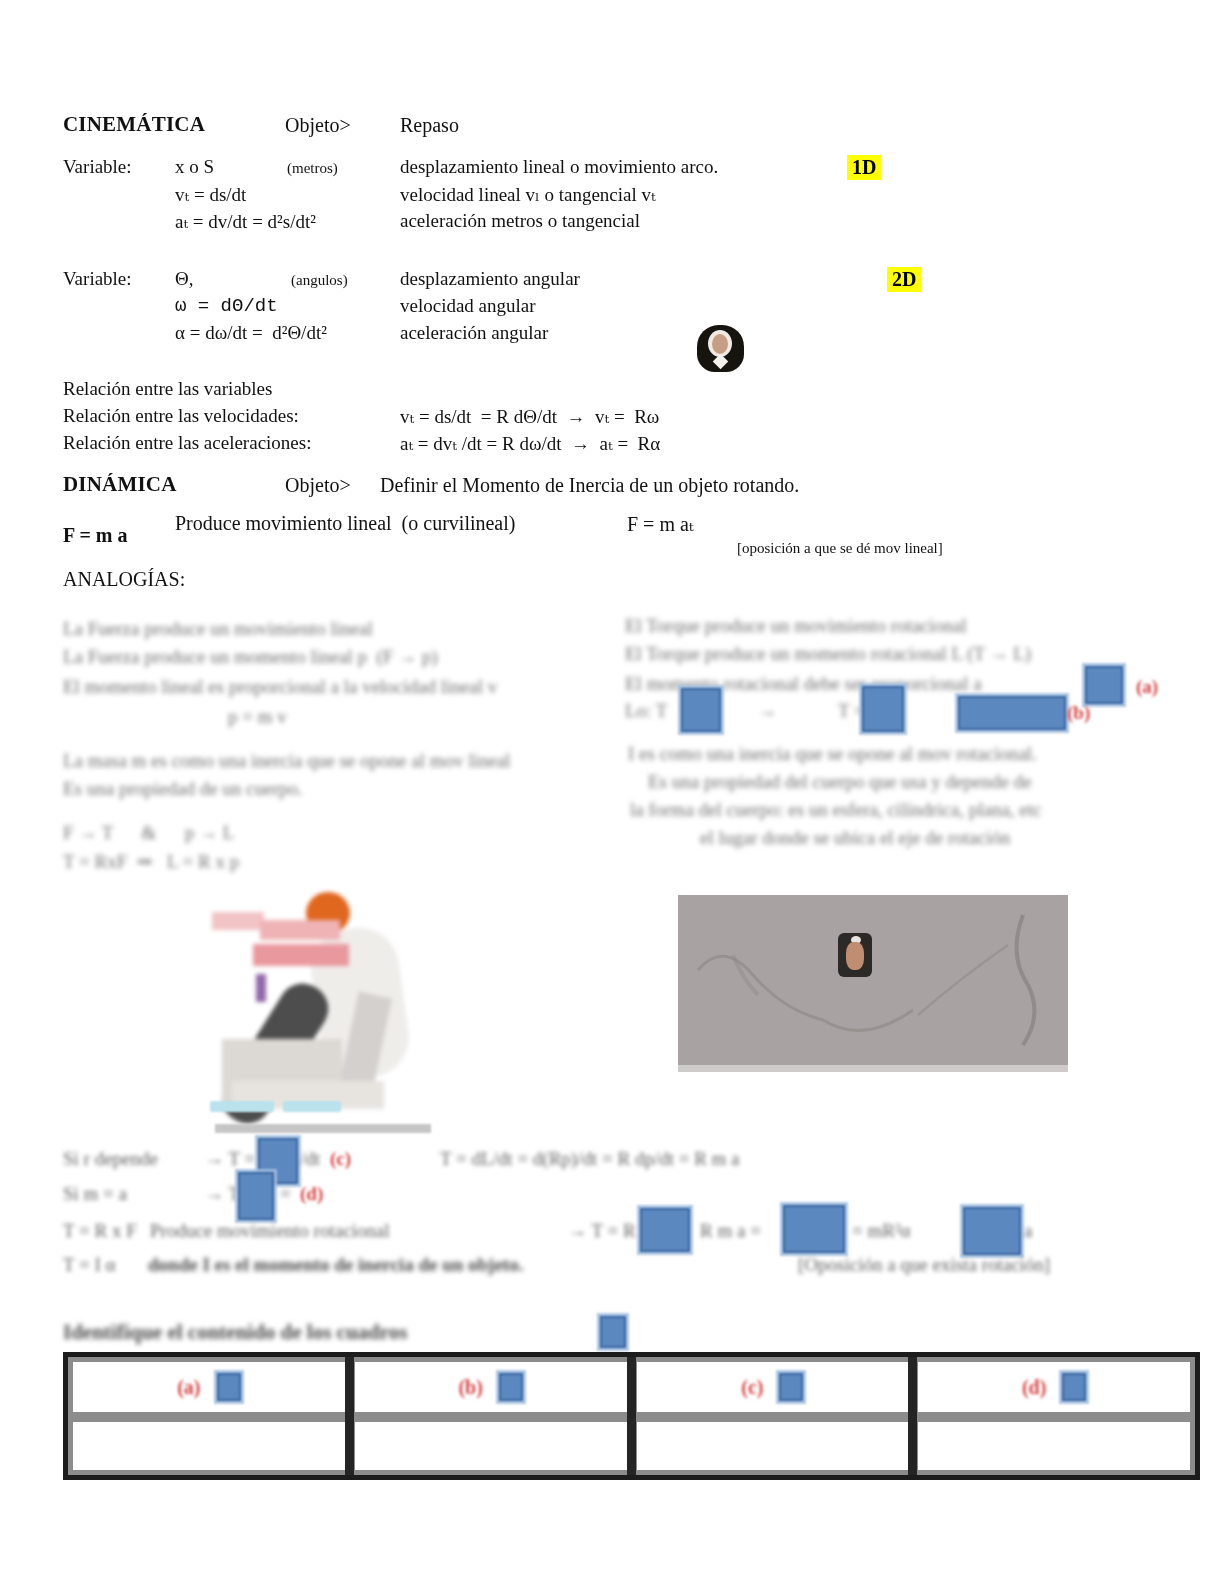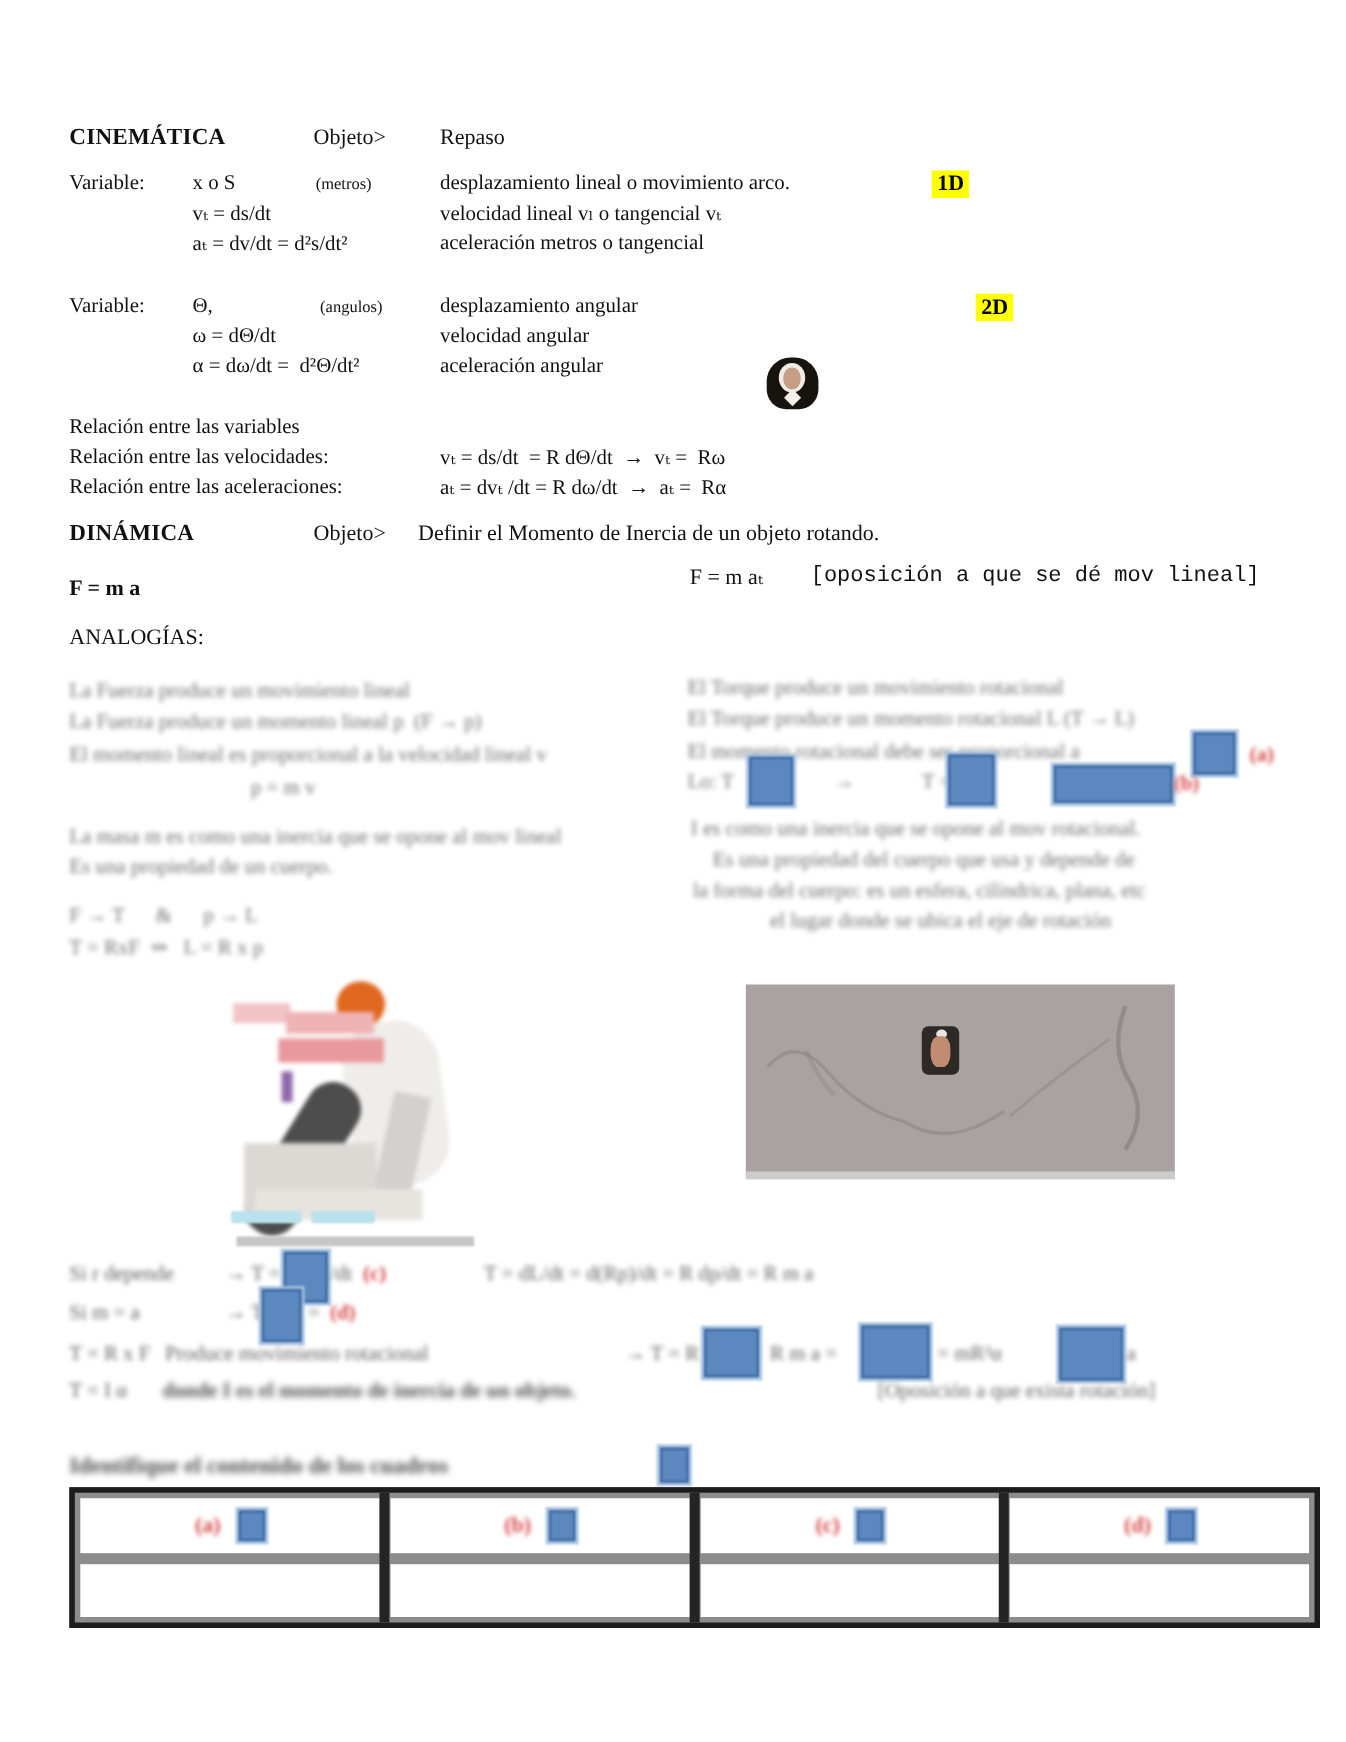--- a/index.html
+++ b/index.html
@@ -77,21 +77,21 @@
   <span class="abs" style="left:175px;top:183px;">vₜ = ds/dt</span>
   <span class="abs" style="left:400px;top:183px;">velocidad lineal vₗ o tangencial vₜ</span>
   <span class="abs" style="left:175px;top:210px;">aₜ = dv/dt = d²s/dt²</span>
   <span class="abs" style="left:400px;top:210px;">aceleración metros o tangencial</span>
 
   <span class="abs" style="left:63px;top:268px;">Variable:</span>
   <span class="abs" style="left:175px;top:268px;">Θ,</span>
   <span class="abs small" style="left:291px;top:272px;">(angulos)</span>
   <span class="abs" style="left:400px;top:268px;">desplazamiento angular</span>
   <span class="abs badge" style="left:847px;top:267px;margin-left:40px;">2D</span>
-  <span class="abs" style="left:175px;top:295px;">ω = dΘ/dt</span>
+  <span class="abs" style="left:175px;top:295px;font-family:Liberation Mono, monospace;">ω = dΘ/dt</span>
   <span class="abs" style="left:400px;top:295px;">velocidad angular</span>
   <span class="abs" style="left:175px;top:322px;">α = dω/dt =  d²Θ/dt²</span>
   <span class="abs" style="left:400px;top:322px;">aceleración angular</span>
 
   <div class="nun">
     <div class="habit"></div>
     <div class="coif"></div>
     <div class="face"></div>
     <div class="collar"></div>
   </div>
@@ -100,22 +100,23 @@
   <span class="abs" style="left:63px;top:405px;">Relación entre las velocidades:</span>
   <span class="abs" style="left:400px;top:405px;">vₜ = ds/dt  = R dΘ/dt  →  vₜ =  Rω</span>
   <span class="abs" style="left:63px;top:432px;">Relación entre las aceleraciones:</span>
   <span class="abs" style="left:400px;top:432px;">aₜ = dvₜ /dt = R dω/dt  →  aₜ =  Rα</span>
 
   <span class="abs h1" style="left:63px;top:472px;">DINÁMICA</span>
   <span class="abs" style="left:285px;top:474px;font-size:20px;">Objeto&gt;</span>
   <span class="abs" style="left:380px;top:474px;font-size:20px;">Definir el Momento de Inercia de un objeto rotando.</span>
 
   <span class="abs bold" style="left:63px;top:512px;font-size:20px;">F = m a</span>
+  <span class="abs" style="left:175px;top:512px;font-size:20px;">Produce movimiento lineal  (o curvilineal)</span>
   <span class="abs" style="left:627px;top:512px;font-size:20px;">F = m aₜ</span>
-  <span class="abs" style="left:737px;top:512px;font-size:20px;font-family:Liberation Mono, monospace;">[oposición a que se dé mov lineal]</span>
+  <span class="abs" style="left:737px;top:540px;font-size:15px;">[oposición a que se dé mov lineal]</span>
 
   <span class="abs" style="left:63px;top:568px;font-size:20px;">ANALOGÍAS:</span>
 
   <span class="abs blur" style="left:63px;top:618px;">La Fuerza produce un movimiento lineal</span>
   <span class="abs blur" style="left:63px;top:646px;">La Fuerza produce un momento lineal p  (F → p)</span>
   <span class="abs blur" style="left:63px;top:676px;">El momento lineal es proporcional a la velocidad lineal v</span>
   <span class="abs blur" style="left:228px;top:706px;">p = m v</span>
 
   <span class="abs blur" style="left:625px;top:615px;">El Torque produce un movimiento rotacional</span>
   <span class="abs blur" style="left:625px;top:643px;">El Torque produce un momento rotacional L (T → L)</span>

